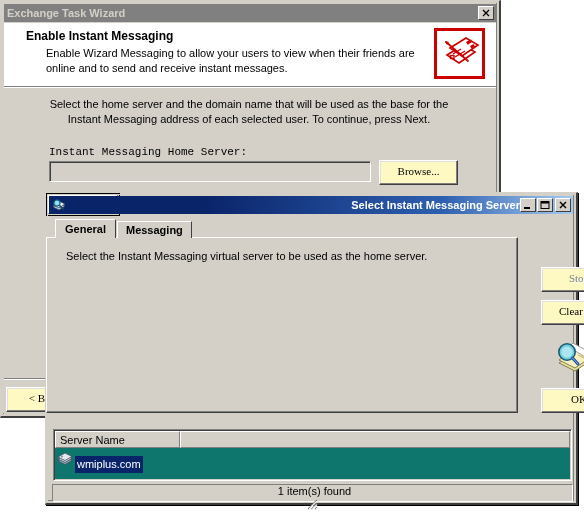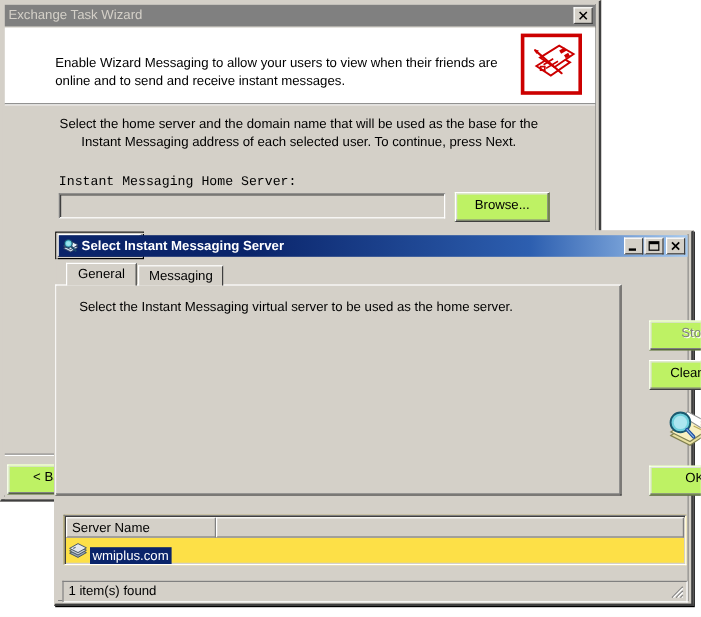--- a/index.html
+++ b/index.html
@@ -17,21 +17,22 @@
     font-size: 11px;
     color: #000000;
   }
 
   
   .raised {
     border-top: 1px solid #ffffff;
     border-left: 1px solid #ffffff;
     border-right: 1px solid #3f3f3f;
     border-bottom: 1px solid #3f3f3f;
-    background: #bef264;
+    background: #fef9c3;
+    font-family: Liberation Serif, serif;
   }
   .raised-in {
     box-shadow: inset -1px -1px 0 #808080, inset 1px 1px 0 #dfdfdf;
   }
 
   
   #wizard {
     position: absolute;
     left: 0;
     top: 0;
@@ -58,21 +59,21 @@
     width: 492px;
     height: 18px;
     background: #808080;
     display: flex;
     align-items: center;
     padding: 0 2px 0 3px;
     box-sizing: border-box;
   }
   #wizard-title-text {
     color: #d4d0c8;
-    font-weight: normal;
+    font-weight: bold;
     font-size: 11px;
     flex: 1;
     letter-spacing: 0;
     white-space: nowrap;
     overflow: hidden;
   }
   .titlebtn {
     width: 16px;
     height: 14px;
     background: #d4d0c8;
@@ -258,36 +259,38 @@
     box-sizing: border-box;
   }
   #dialog-title-text {
     color: #ffffff;
     font-weight: bold;
     font-size: 11px;
     flex: 1;
     margin-left: 1px;
     white-space: nowrap;
     overflow: hidden;
+    text-align: right;
   }
   #dialog-title-icon {
     width: 16px;
     height: 16px;
     flex: 0 0 16px;
   }
 
   
   #tabstrip {
     position: absolute;
     left: 11px;
     top: 26px;
     height: 19px;
     display: flex;
     align-items: flex-end;
     z-index: 3;
+    font-weight: bold;
   }
   .tab {
     height: 17px;
     padding: 0 8px;
     font-size: 11px;
     line-height: 17px;
     background: #d4d0c8;
     border-top: 1px solid #ffffff;
     border-left: 1px solid #ffffff;
     border-right: 1px solid #3f3f3f;
@@ -374,22 +377,22 @@
     width: 48px;
     height: 44px;
   }
 
   
   #results-list {
     position: absolute;
     left: 7px;
     top: 236px;
     width: 519px;
-    height: 42px;
-    background: #fde047;
+    height: 52px;
+    background: #0f766e;
     border-top: 1px solid #808080;
     border-left: 1px solid #808080;
     border-right: 1px solid #ffffff;
     border-bottom: 1px solid #ffffff;
     box-sizing: border-box;
   }
   #results-list-inner {
     position: absolute;
     left: 0; top: 0; right: 0; bottom: 0;
     box-shadow: inset 1px 1px 0 #3f3f3f, inset -1px -1px 0 #d4d0c8;
@@ -446,20 +449,21 @@
     width: 521px;
     height: 18px;
     background: #d4d0c8;
     border-top: 1px solid #808080;
     border-left: 1px solid #808080;
     border-right: 1px solid #ffffff;
     border-bottom: 1px solid #ffffff;
     box-sizing: border-box;
     display: flex;
     align-items: center;
+    flex-direction: column;
   }
   #status-text {
     font-size: 11px;
     padding-left: 4px;
     flex: 1;
     white-space: nowrap;
   }
   #resize-grip { width: 14px; height: 14px; margin-right: 1px; flex: 0 0 14px; }
 </style>
 </head>
@@ -471,20 +475,21 @@
   <div id="wizard-titlebar">
     <div id="wizard-title-text">Exchange Task Wizard</div>
     <div class="titlebtn">
       <svg width="14" height="12" viewBox="0 0 14 12">
         <path d="M4 3 L10 9 M10 3 L4 9" stroke="#000" stroke-width="1.3" fill="none"></path>
       </svg>
     </div>
   </div>
 
   <div id="wizard-header">
+    <div id="wizard-header-title">Enable Instant Messaging</div>
     <div id="wizard-header-desc">Enable Wizard Messaging to allow your users to view when their friends are online and to send and receive instant messages.</div>
     <div id="wizard-header-icon">
       <svg width="45" height="45" viewBox="0 0 45 45">
         <g stroke="#cc0000" stroke-width="1.6" fill="#ffffff">
           <polygon points="10,24 26,14 38,21 22,32"></polygon>
           <polygon points="13,17 29,7 41,14 25,25"></polygon>
         </g>
         <g stroke="#cc0000" stroke-width="1.4" fill="none">
           <line x1="16" y1="23" x2="24" y2="18"></line>
           <line x1="18" y1="26" x2="28" y2="20"></line>

